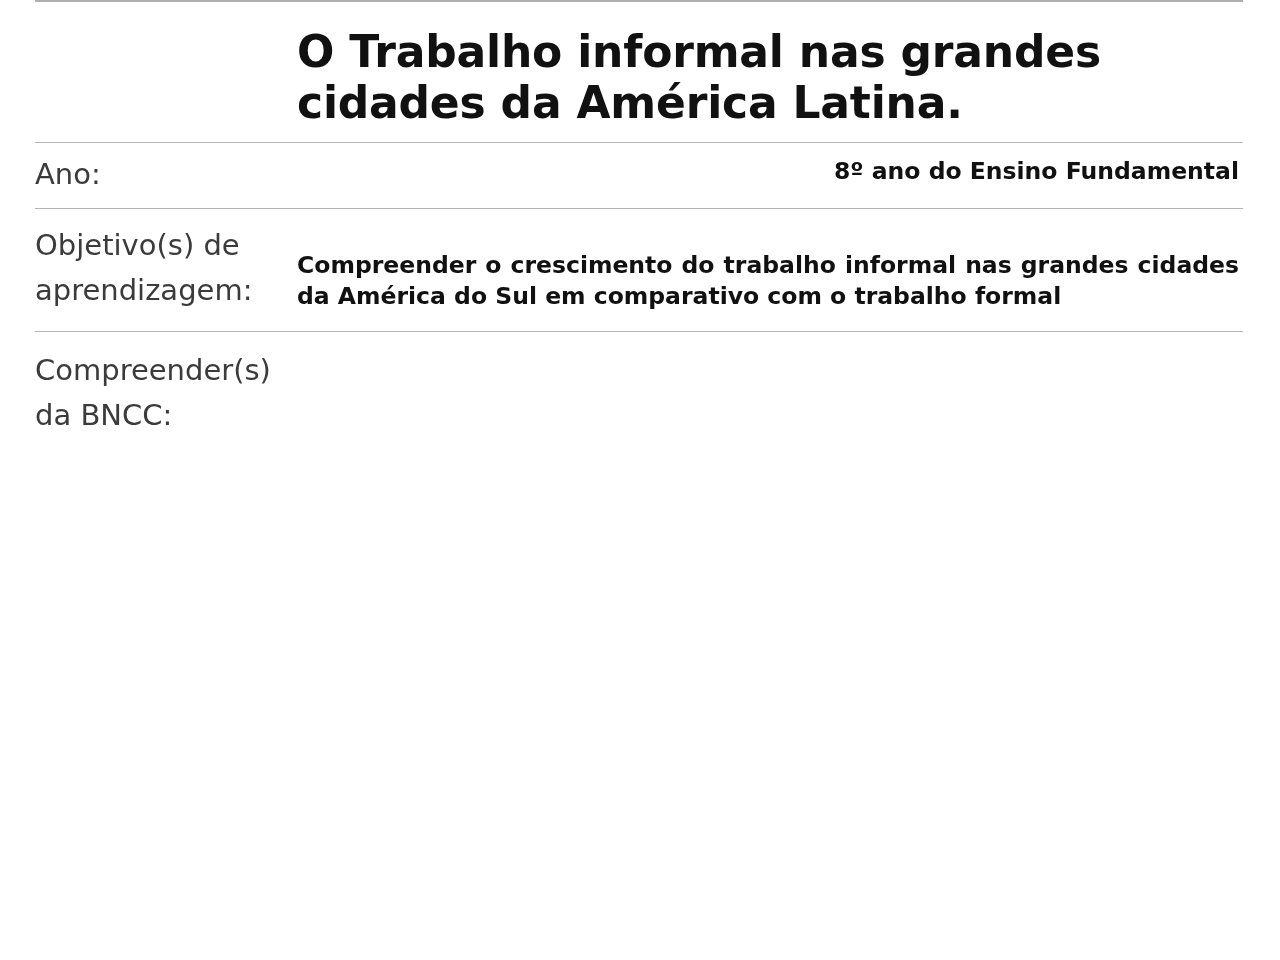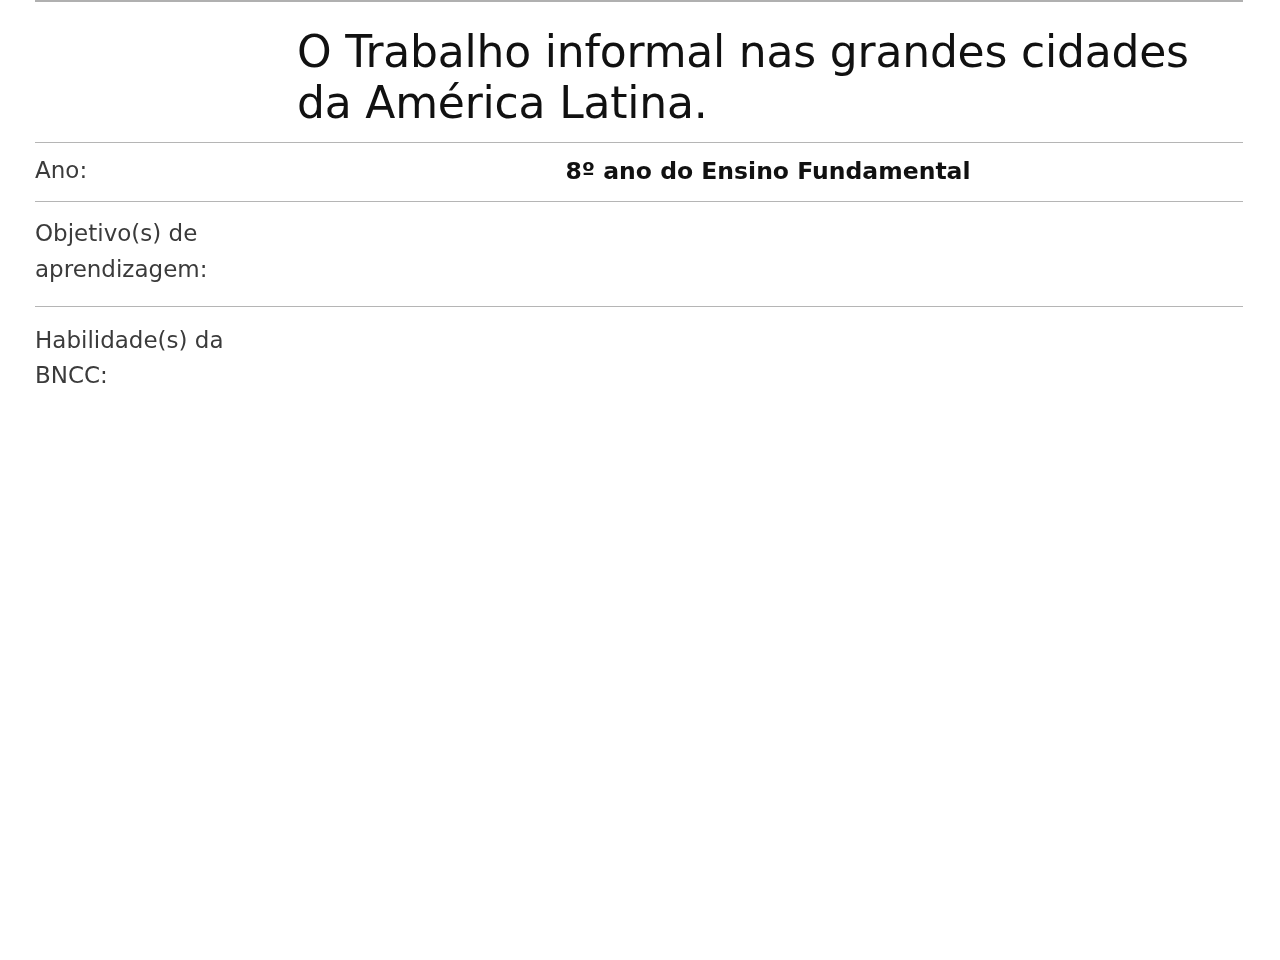--- a/index.html
+++ b/index.html
@@ -41,21 +41,21 @@
 
   .title-row {
     padding: 0 0 14px 0;
   }
 
   .doc-title {
     margin: 0;
     padding-left: 262px;
     font-size: 44px;
     line-height: 1.16;
-    font-weight: 400;
+    font-weight: 700;
     letter-spacing: -0.2px;
     color: #111111;
   }
 
   .divider {
     width: 100%;
     height: 1px;
     background: #b5b5b5;
   }
 
@@ -63,39 +63,39 @@
     display: flex;
     align-items: flex-start;
     padding: 16px 0 18px 0;
   }
 
   .row-label {
     width: 262px;
     flex: 0 0 262px;
     box-sizing: border-box;
     padding-right: 18px;
-    font-size: 23px;
+    font-size: 29px;
     line-height: 1.55;
     font-weight: 400;
     color: #3b3b3b;
   }
 
   .row-value {
     flex: 1 1 auto;
     font-size: 23.5px;
     line-height: 1.33;
     font-weight: 700;
     color: #111111;
     text-align: justify;
     text-justify: inter-word;
     padding-right: 4px;
   }
 
   .row-value.no-justify {
-    text-align: center;
+    text-align: right;
   }
 
   .row-ano .row-label,
   .row-ano .row-value {
     line-height: 1.2;
   }
 
   .row-ano {
     padding: 14px 0 16px 0;
   }
@@ -126,23 +126,24 @@
 
     <div class="row row-ano">
       <div class="row-label">Ano:</div>
       <div class="row-value no-justify">8º ano do Ensino Fundamental</div>
     </div>
 
     <div class="divider"></div>
 
     <div class="row row-objetivo">
       <div class="row-label">Objetivo(s) de aprendizagem:</div>
+      <div class="row-value">Compreender o crescimento do trabalho informal nas grandes cidades da América do Sul em comparativo com o trabalho formal</div>
     </div>
 
     <div class="divider"></div>
 
     <div class="row row-habilidade">
-      <div class="row-label">Habilidade(s) da BNCC:</div>
+      <div class="row-label">Compreender(s) da BNCC:</div>
     </div>
 
   </div>
 
 </div>
 
 </body></html>

